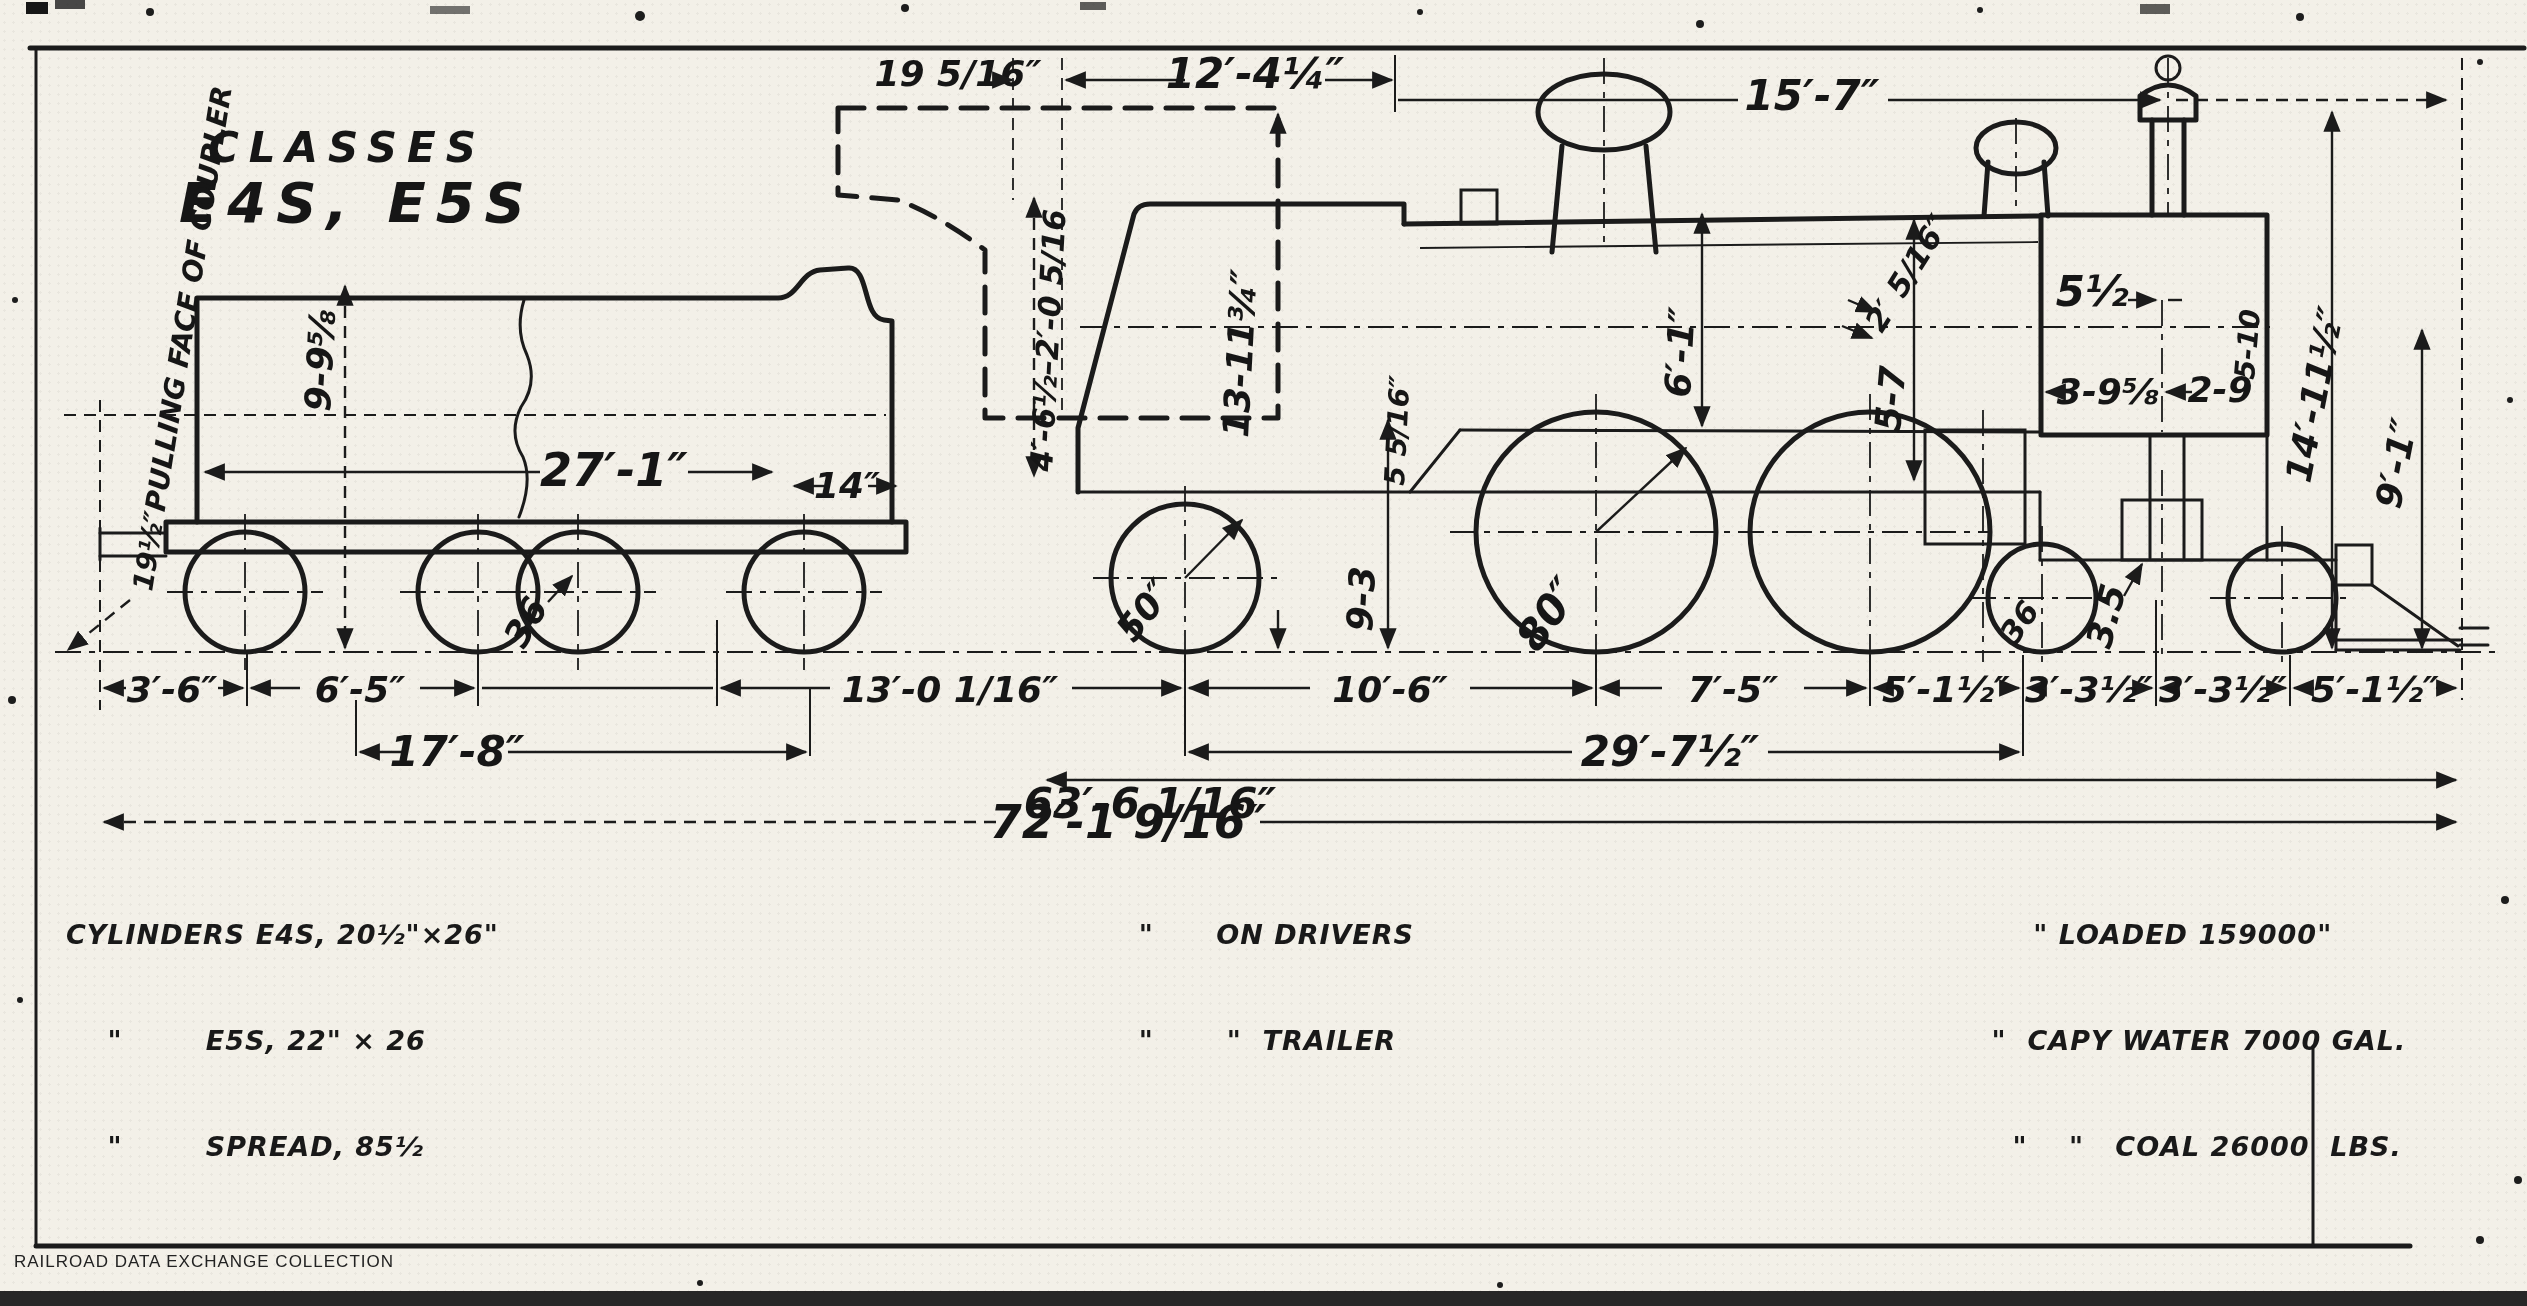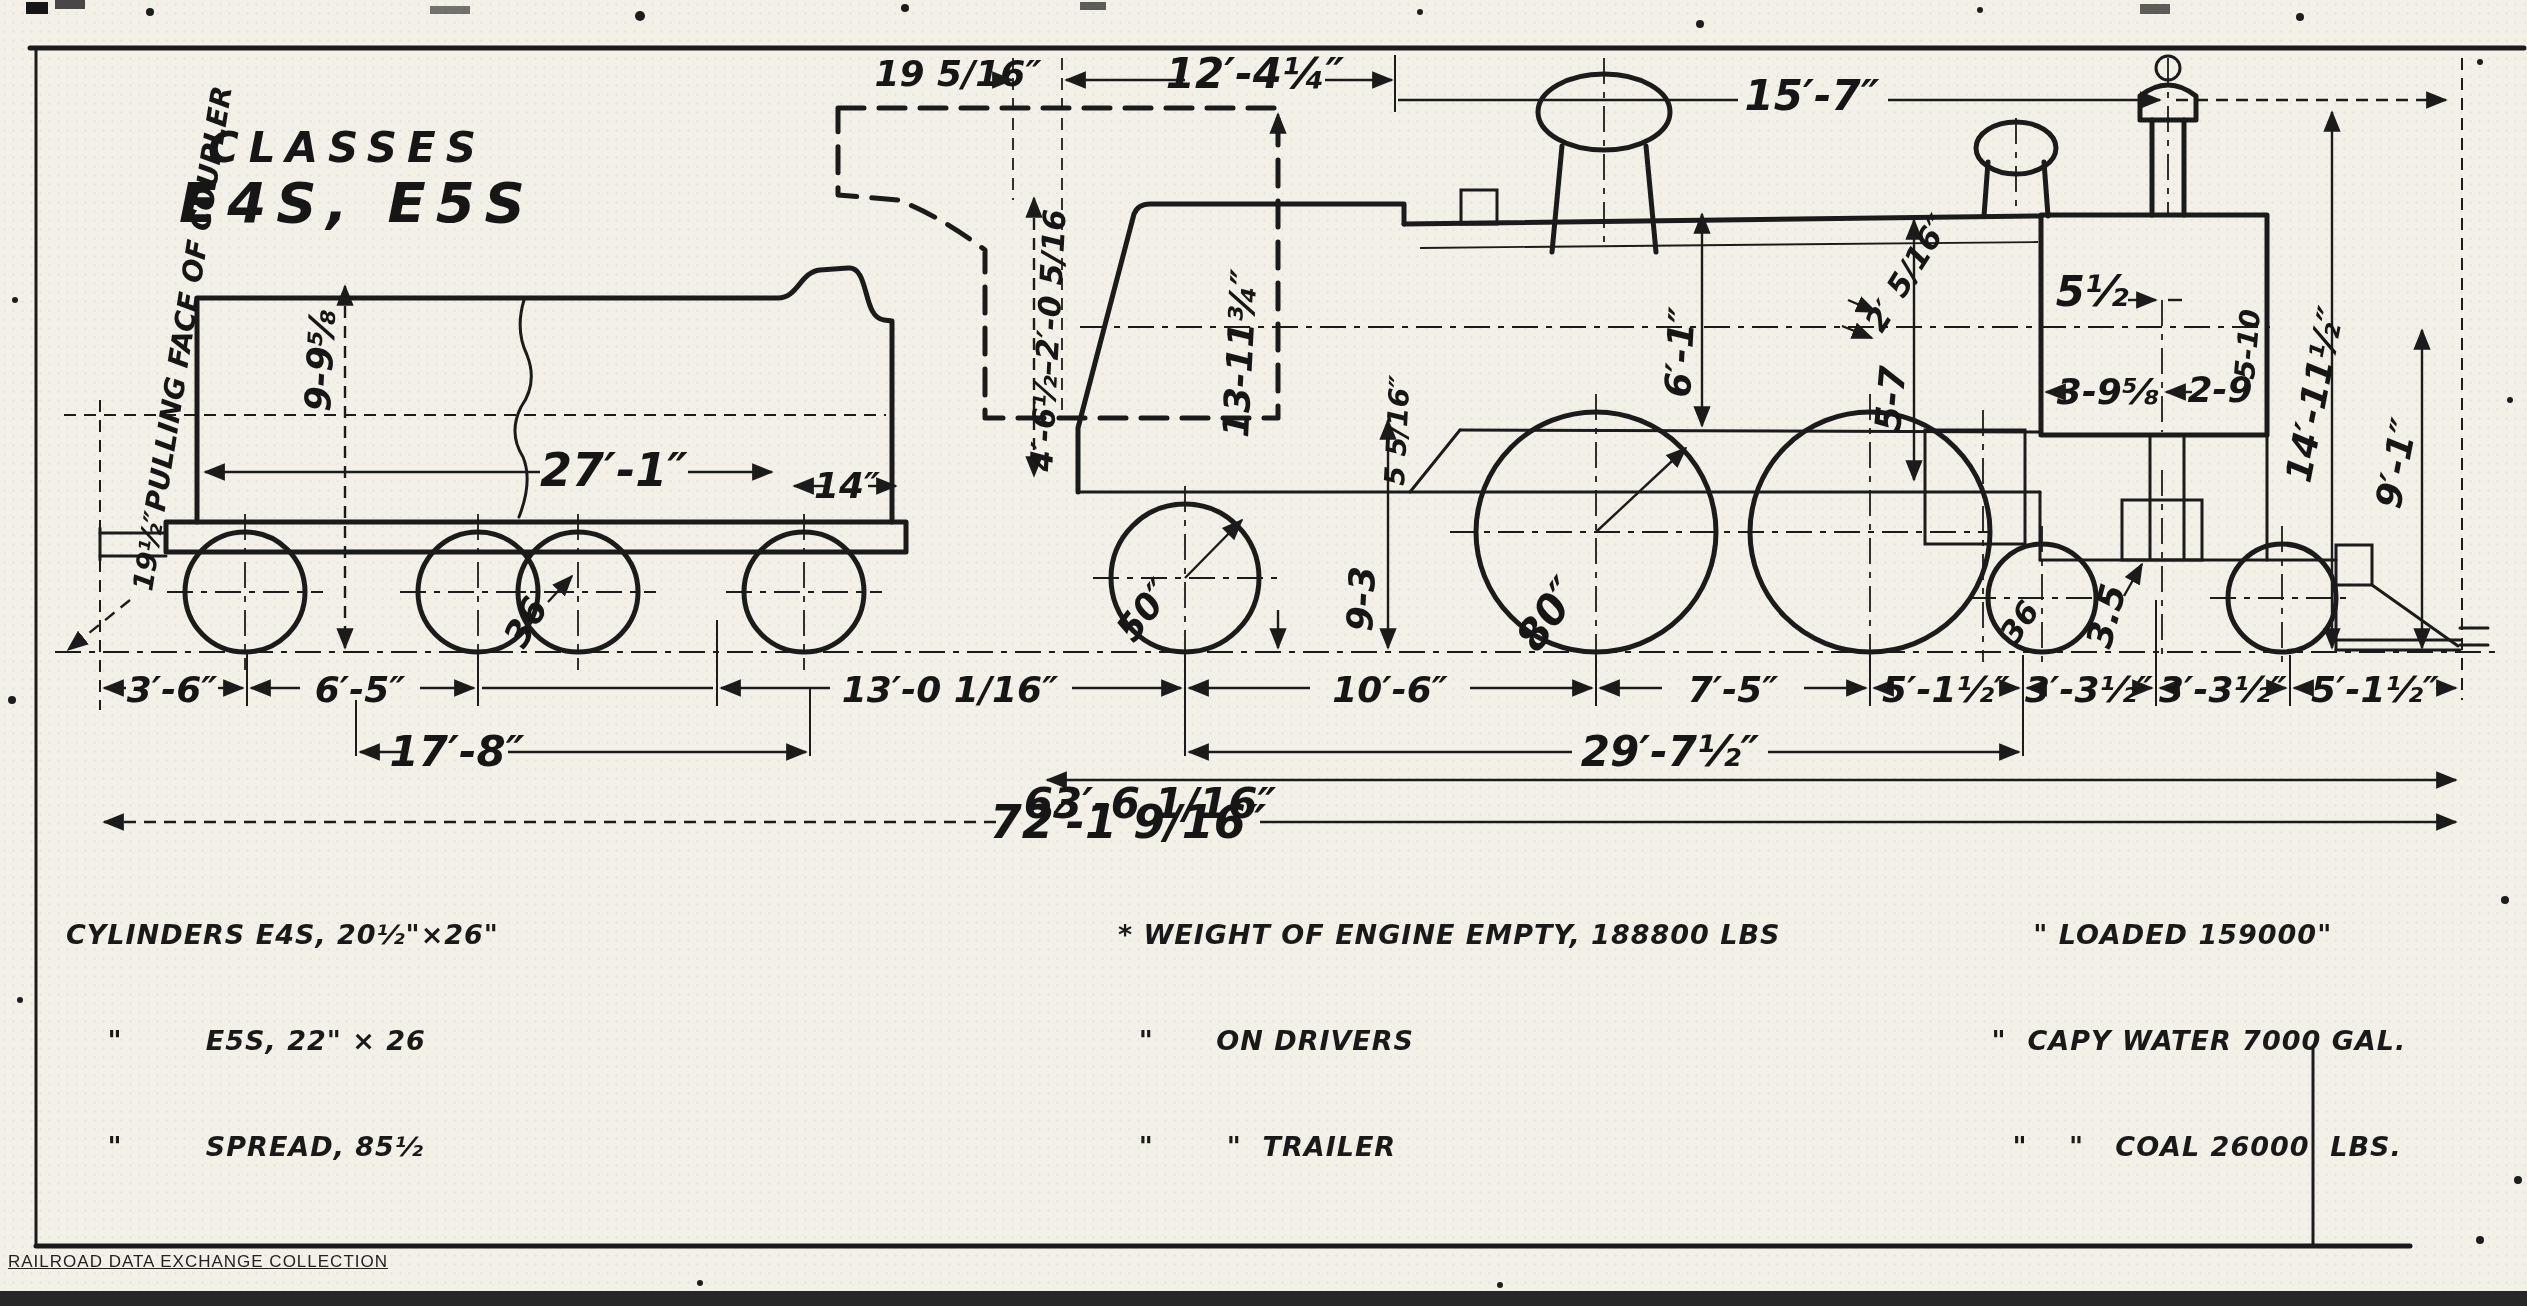--- a/index.html
+++ b/index.html
@@ -13,22 +13,22 @@
   .dash{stroke-dasharray:26 15;}
   .dash2{stroke-dasharray:12 8;}
   .cl{stroke:#1b1b1b;stroke-width:1.8;fill:none;stroke-dasharray:26 8 6 8;}
   .dim{stroke:#1b1b1b;stroke-width:2.4;fill:none;}
   .ext{stroke:#1b1b1b;stroke-width:2;fill:none;}
   text{fill:#161616;font-family:"DejaVu Sans", sans-serif;font-style:italic;font-weight:700;}
   .dxs{font-size:28px;} .dsm{font-size:31px;} .dmd{font-size:36px;} .dlg{font-size:42px;} .dxl{font-size:46px;}
   .title1{font-size:42px;letter-spacing:10px;} .title2{font-size:56px;letter-spacing:10px;}
   .col{position:absolute;top:846px;font:italic 700 27px "DejaVu Sans", sans-serif;line-height:35.4px;
        white-space:pre;letter-spacing:1px;color:#191919;}
-  .footer{position:absolute;left:8px;top:1252px;font:400 17px "Liberation Sans", sans-serif;
-       font-style:normal;color:#222;letter-spacing:1px;text-decoration:underline;}
+  .footer{position:absolute;left:14px;top:1252px;font:400 17px "Liberation Sans", sans-serif;
+       font-style:normal;color:#222;letter-spacing:1px;}
 </style>
 </head>
 <body>
 
 <div id="sheet">
 
 <svg viewBox="0 0 2527 1306" width="2527" height="1306">
   <defs>
     <marker id="ah" viewBox="0 0 10 8" refX="9.2" refY="4" markerWidth="9" markerHeight="8" orient="auto-start-reverse">
       <path d="M0,0 L10,4 L0,8 z" fill="#1b1b1b"></path>
@@ -306,21 +306,20 @@
   
   
   
   
   
   
   
 </div>
 
 <div class="col" style="left:1118px">
-  <div>* WEIGHT OF ENGINE EMPTY, 188800 LBS</div>
   <div>  "      ON DRIVERS</div>
   <div>  "       "  TRAILER</div>
   
   
   
   
   
   
   
 </div>

